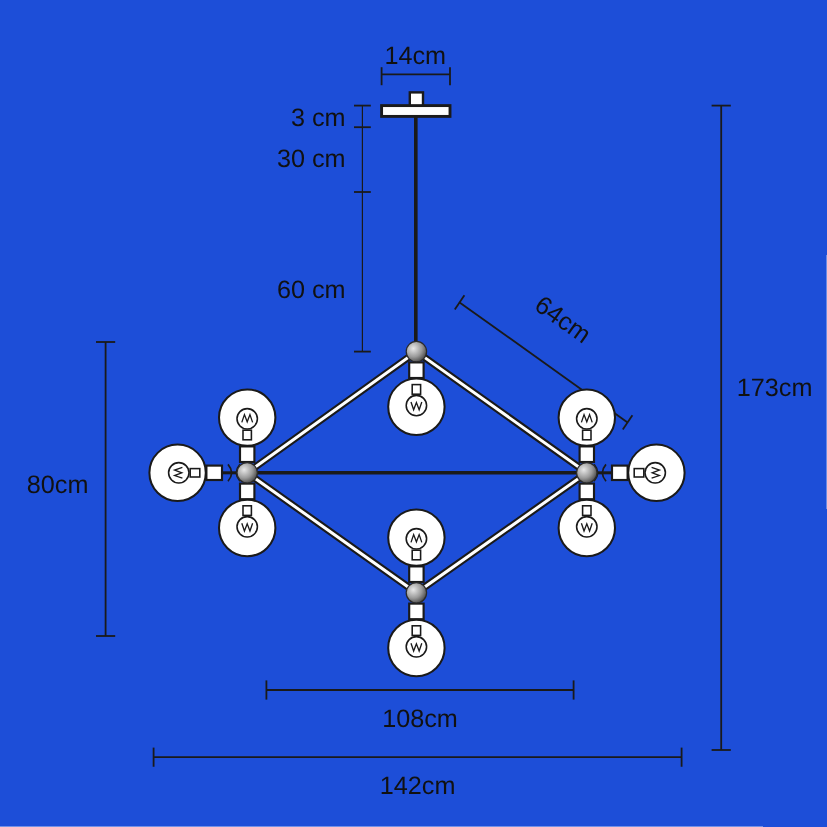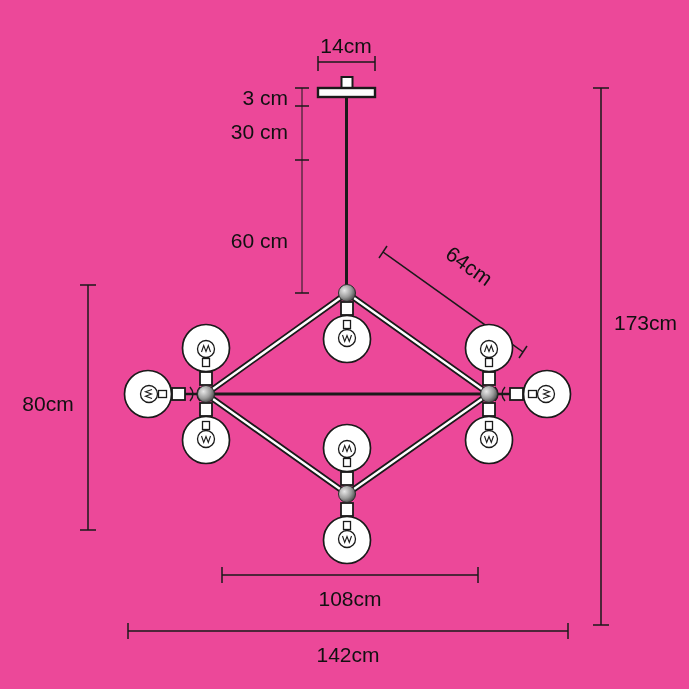--- a/index.html
+++ b/index.html
@@ -1,20 +1,20 @@
 <!DOCTYPE html>
 <html><head>
 <meta charset="utf-8">
 <style>
   html, body { margin: 0; padding: 0; background: #ffffff; }
   .stage {
     position: relative;
     width: 689px;
     height: 689px;
-    background: #ec4899;
+    background: #1d4ed8;
     overflow: hidden;
     font-family: "Liberation Sans", sans-serif;
   }
   svg { display: block; }
   text {
     font-family: "Liberation Sans", sans-serif;
     fill: #111111;
     font-size: 21px;
   }
 </style>

